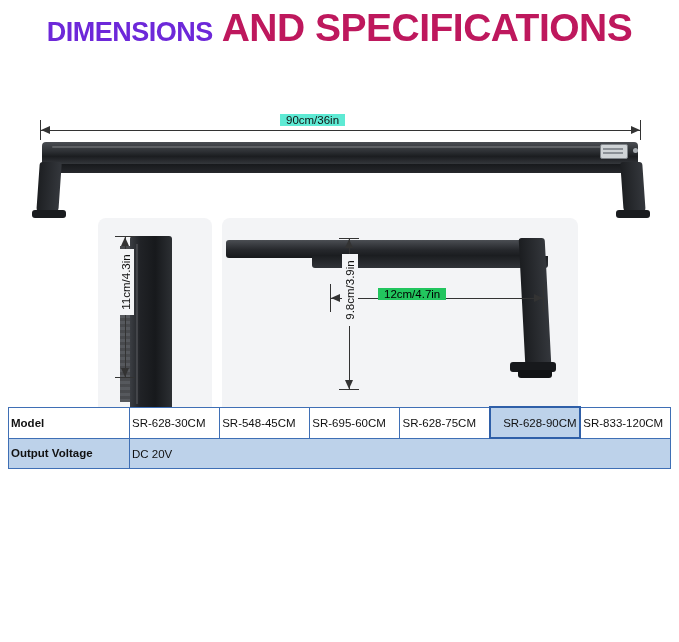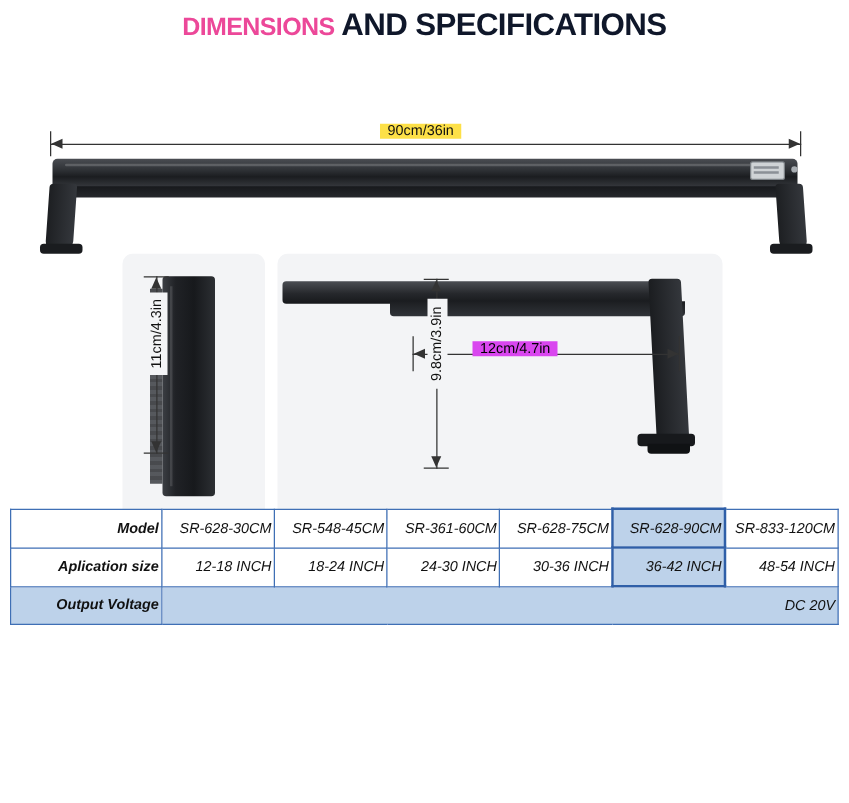--- a/index.html
+++ b/index.html
@@ -16,29 +16,29 @@
     overflow: hidden;
   }
 
   
   .title-wrap {
     text-align: center;
     padding-top: 6px;
     white-space: nowrap;
   }
   .title-blue {
-    font-size: 20px;
+    font-size: 27px;
     font-weight: bold;
-    color: #ec4899;
+    color: #6d28d9;
     letter-spacing: -0.5px;
   }
   .title-black {
-    font-size: 25px;
+    font-size: 39px;
     font-weight: bold;
-    color: #0f172a;
+    color: #be185d;
     letter-spacing: -0.5px;
   }
 
   
   .diagram {
     position: relative;
     width: 679px;
     height: 345px;
   }
 
@@ -71,23 +71,23 @@
     position: absolute;
     top: 14px;
     width: 0; height: 0;
     border-top: 4px solid transparent;
     border-bottom: 4px solid transparent;
   }
   .dim-top .arrow-l { left: 1px; border-right: 9px solid #333; }
   .dim-top .arrow-r { left: 591px; border-left: 9px solid #333; }
   .dim-top .label {
     position: absolute;
-    left: 264px;
+    left: 240px;
     top: 2px;
-    background: #fde047;
+    background: #5eead4;
     padding: 0 6px;
     font-size: 11.5px;
     color: #111;
   }
 
   
   .lightbar {
     position: absolute;
     left: 30px;
     top: 92px;
@@ -332,21 +332,21 @@
     width: 0; height: 0;
     border-top: 4px solid transparent;
     border-bottom: 4px solid transparent;
   }
   .dim-12 .ar-l { left: 1px; border-right: 9px solid #333; }
   .dim-12 .ar-r { left: 204px; border-left: 9px solid #333; }
   .dim-12 .label {
     position: absolute;
     left: 48px;
     top: 12px;
-    background: #d946ef;
+    background: #22c55e;
     padding: 0 6px;
     font-size: 11.5px;
   }
 
   
   .dim-h-right {
     position: absolute;
     left: 336px;
     top: 188px;
     width: 26px;
@@ -393,28 +393,27 @@
     position: absolute;
     left: 8px;
     top: 406px;
     width: 663px;
     border-collapse: collapse;
     table-layout: fixed;
   }
   .spec-table td {
     border: 1px solid #3f6fb5;
     height: 29px;
-    text-align: right;
+    text-align: left;
     font-size: 11.5px;
     color: #111;
     padding: 0 2px;
     background: #ffffff;
     overflow: hidden;
     white-space: nowrap;
-    font-style: italic;
   }
   .spec-table td.rowhead {
     font-weight: bold;
     width: 116px;
     font-size: 11.5px;
   }
   .spec-table td.shaded {
     background: #bdd2ea;
   }
   .spec-table td.hl {
@@ -494,32 +493,23 @@
     <div class="vlabel">9.8cm/3.9in</div>
   </div>
 </div>
 
 <table class="spec-table">
   <tbody>
       <tr>
         <td class="rowhead">Model</td>
         <td>SR-628-30CM</td>
         <td>SR-548-45CM</td>
-        <td>SR-361-60CM</td>
+        <td>SR-695-60CM</td>
         <td>SR-628-75CM</td>
         <td class="hl hl-top">SR-628-90CM</td>
         <td>SR-833-120CM</td>
-      </tr>
-      <tr>
-        <td class="rowhead">Aplication size</td>
-        <td>12-18 INCH</td>
-        <td>18-24 INCH</td>
-        <td>24-30 INCH</td>
-        <td>30-36 INCH</td>
-        <td class="hl">36-42 INCH</td>
-        <td>48-54 INCH</td>
       </tr>
       <tr>
         <td class="rowhead shaded">Output Voltage</td>
         <td colspan="6" class="shaded">DC 20V</td>
       </tr>
     </tbody>
 </table>
 
 </body></html>

